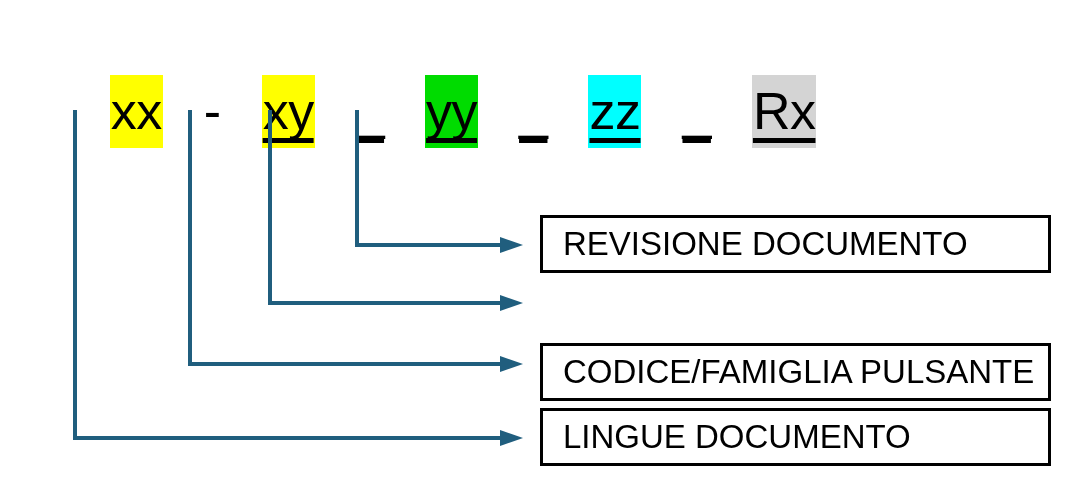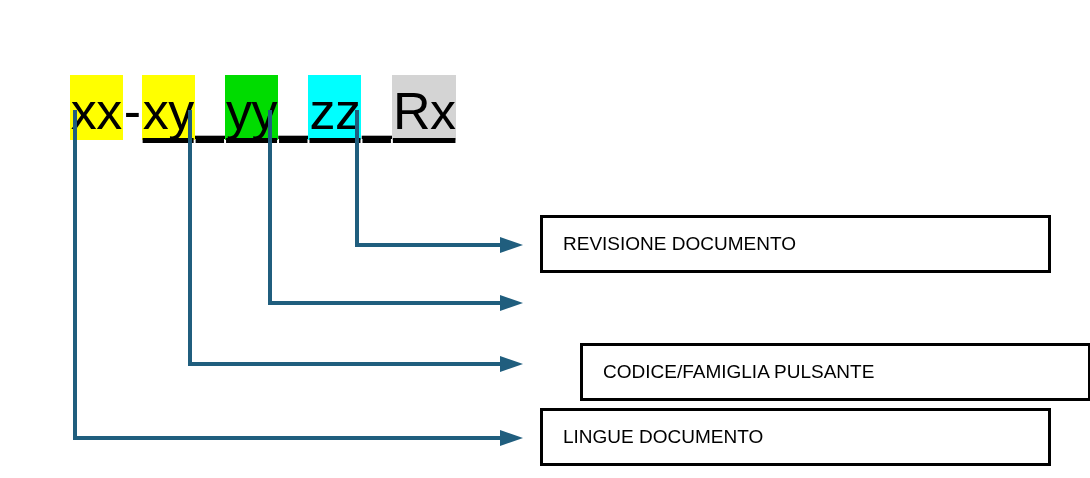--- a/index.html
+++ b/index.html
@@ -22,21 +22,22 @@
     position: absolute;
     left: 14px;
     top: 6px;
     font-size: 52px;
     line-height: 70px;
     letter-spacing: -0.5px;
     color: #000000;
     white-space: pre;
   }
   .code .seg {
-    padding: 7px 1px 0 1px;
+    padding: 7px 1px 8px 1px;
+    margin-left: 40px;
   }
   .misspelled {
     text-decoration-line: underline;
     text-decoration-style: wavy;
     text-decoration-color: #FF0000;
     text-decoration-thickness: 2px;
     text-underline-offset: 9px;
     text-decoration-skip-ink: none;
     text-decoration: underline;
   }
@@ -78,26 +79,26 @@
     position: absolute;
     left: 540px;
     width: 511px;
     height: 58px;
     box-sizing: border-box;
     border: 3px solid #000000;
     background: #FFFFFF;
     display: flex;
     align-items: center;
     padding-left: 20px;
-    font-size: 19px;
+    font-size: 33px;
     color: #000000;
   }
   .b1 { top: 215px; }
   .b2 { top: 278px; }
-  .b3 { top: 343px; margin-left: 40px; }
+  .b3 { top: 343px; }
   .b4 { top: 408px; text-align: center; }
 </style>
 </head>
 <body>
 
 <div class="canvas" style="--arrow: #205E7E;">
 
   <div class="code">
     <span class="seg" style="background-color: rgb(255, 255, 0);">xx</span><span class="seg" style="background-color: transparent;">-</span><span class="misspelled"><span class="seg" style="background-color: rgb(255, 255, 0);">xy</span><span class="seg" style="background-color: transparent;">_</span><span class="seg" style="background-color: rgb(0, 220, 0);">yy</span><span class="seg" style="background-color: transparent;">_</span><span class="seg" style="background-color: rgb(0, 255, 255);">zz</span><span class="seg" style="background-color: transparent;">_</span><span class="seg" style="background-color: rgb(212, 212, 212);">Rx</span></span>
   </div>

